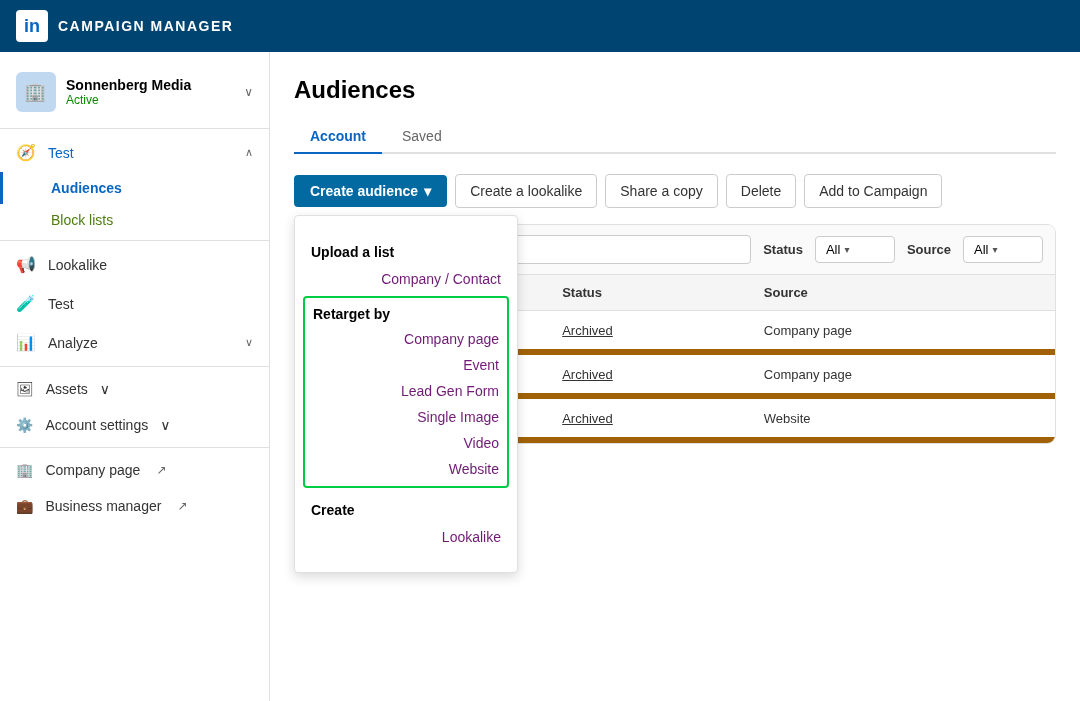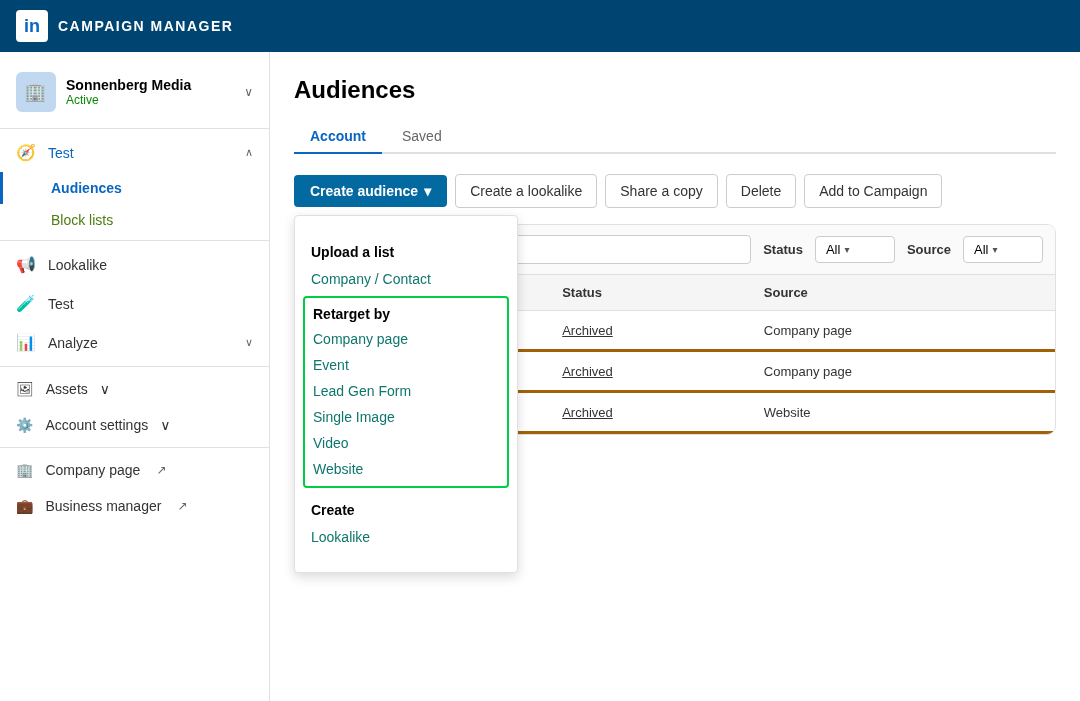--- a/index.html
+++ b/index.html
@@ -211,22 +211,23 @@
     }
     .dropdown-section-header {
       padding: 8px 16px 4px 16px;
       font-weight: 700;
       font-size: 14px;
       color: #000;
     }
     .dropdown-item {
       padding: 7px 16px;
       font-size: 14px;
-      color: #0f766e;
-      cursor: pointer;
+      color: #701a75;
+      cursor: pointer;
+      text-align: right;
     }
     .dropdown-retarget-section {
       border: 2.5px solid #00cc44;
       margin: 2px 8px;
       border-radius: 4px;
       padding: 4px 0;
     }
     .dropdown-retarget-section .dropdown-section-header {
       padding: 4px 8px;
     }
@@ -283,21 +284,21 @@
       padding: 10px 12px;
       text-align: left;
       font-size: 13px;
       font-weight: 600;
       color: #333;
     }
     td {
       padding: 10px 12px;
       font-size: 13px;
       color: #333;
-      border-bottom: 3px solid #a16207;
+      border-bottom: 6px solid #a16207;
     }
     .status-archived {
       color: #333;
       text-decoration: underline;
       cursor: pointer;
     }
     .more-icon { color: #666; font-size: 16px; cursor: pointer; letter-spacing: 2px; }
   </style>
 </head>
 <body>

